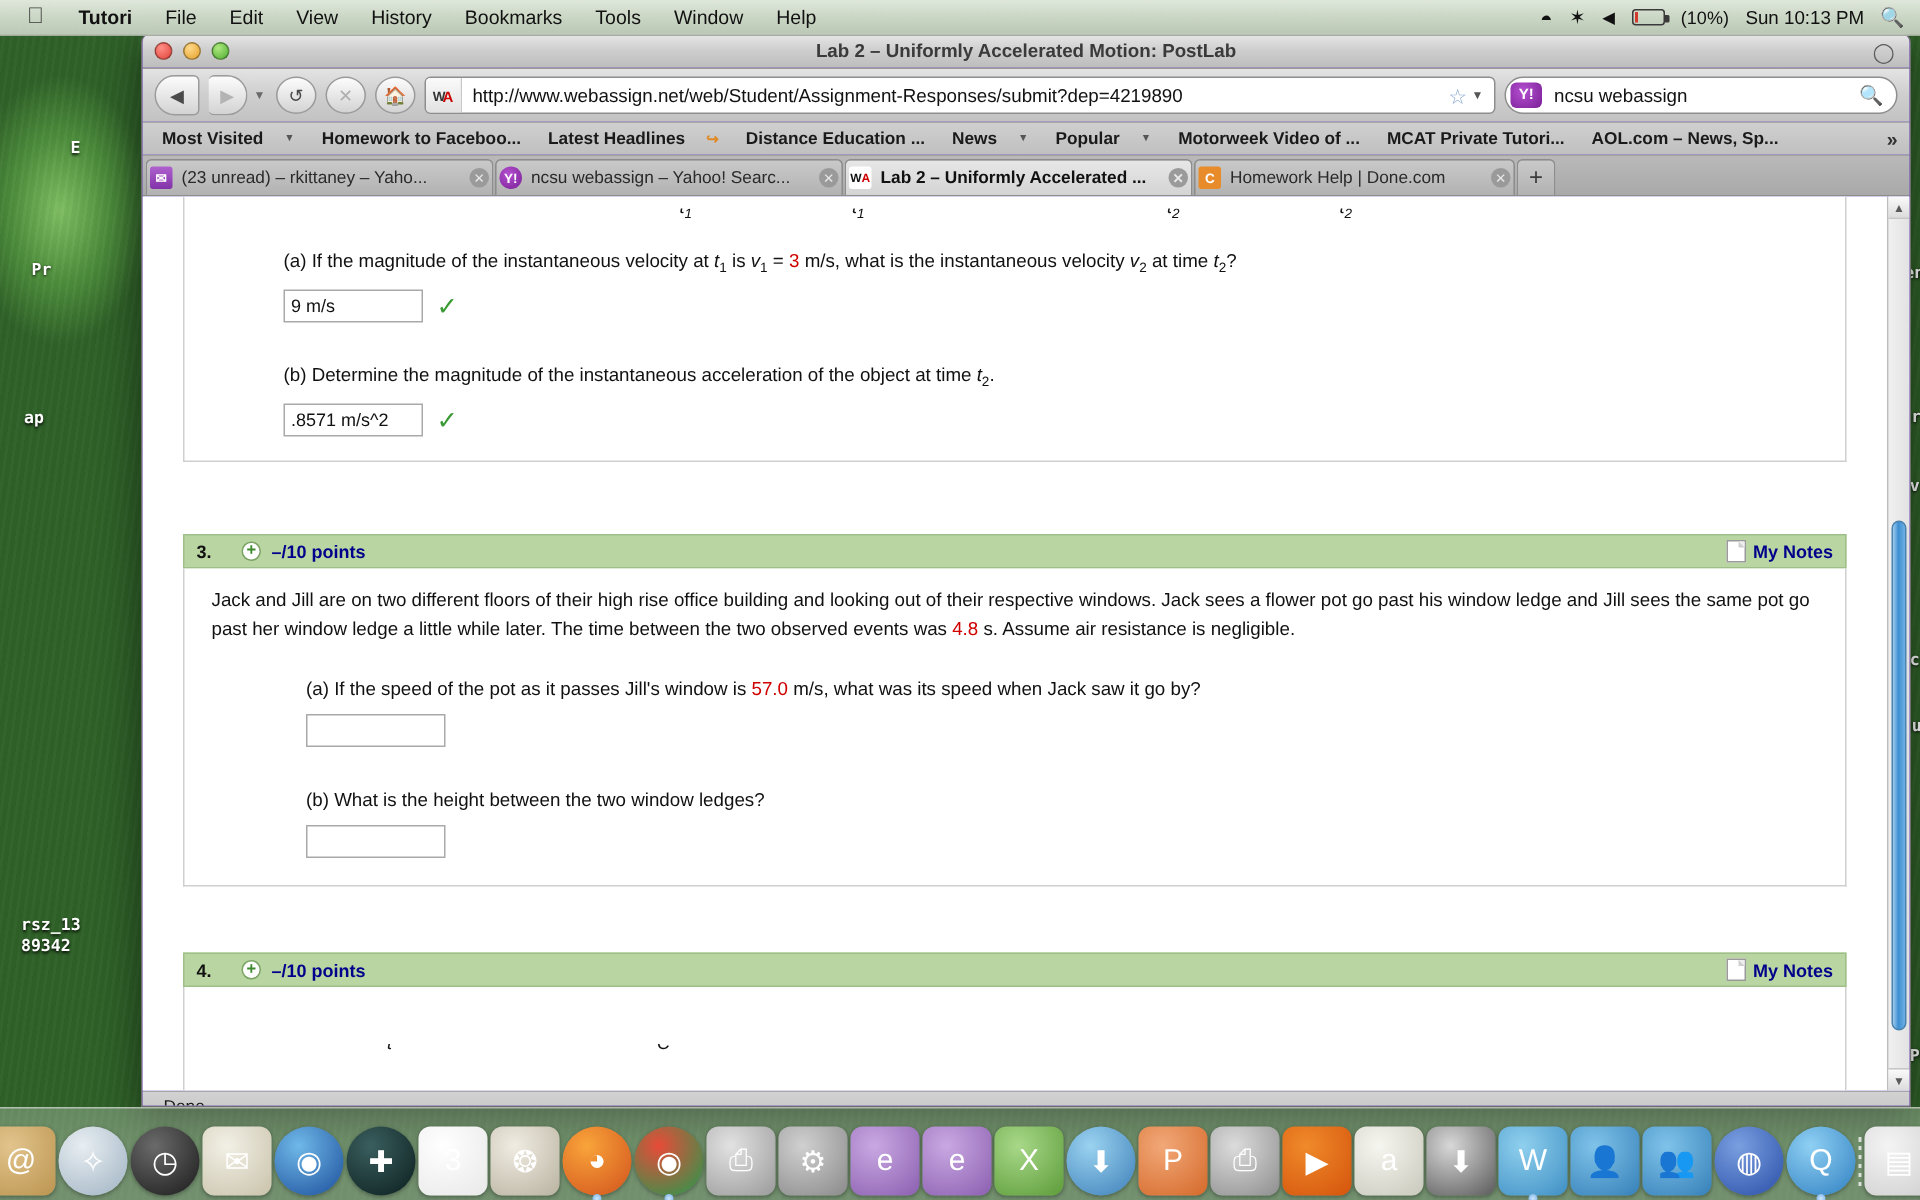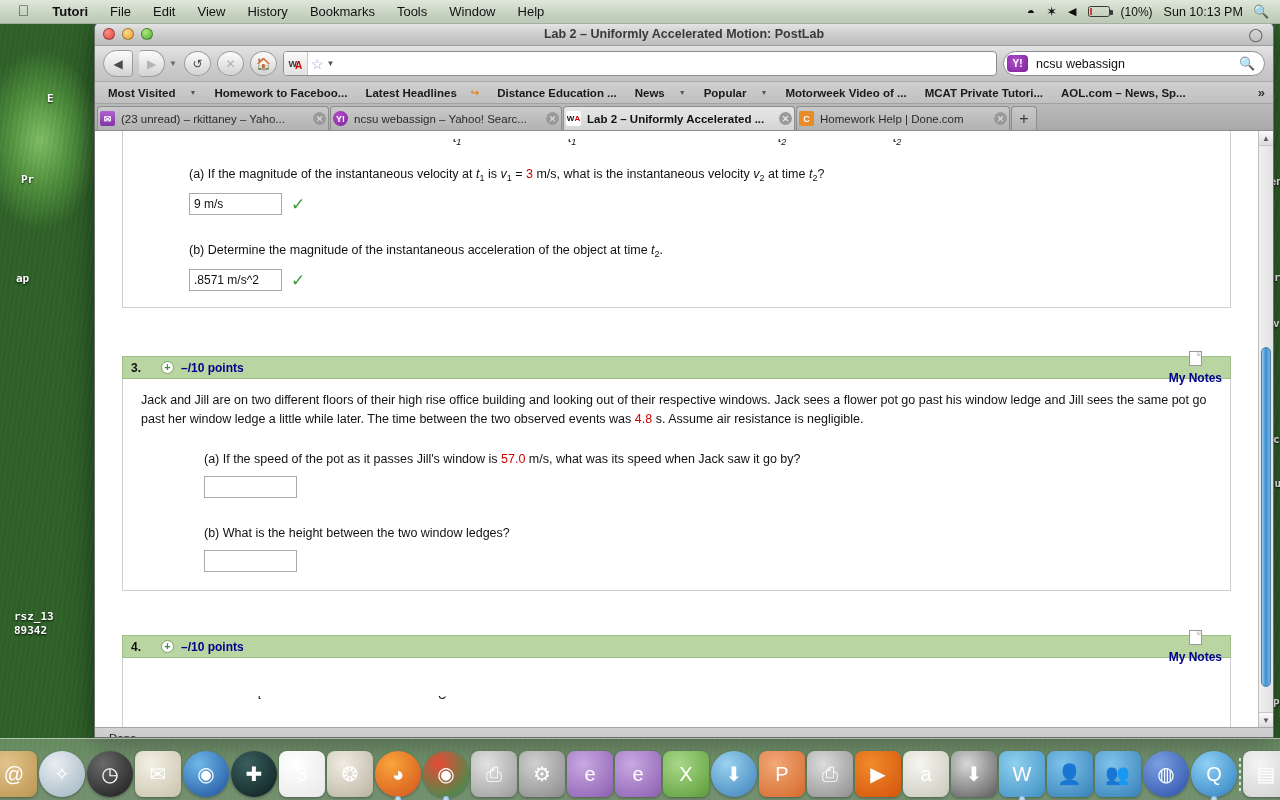--- a/index.html
+++ b/index.html
@@ -187,21 +187,21 @@
     height:23px; background:#b9d6a2; border:1px solid #9fbf8a;
     display:flex; align-items:center; padding:0 8px; gap:0;
   }
   .qnum{ font-weight:bold; font-size:12px; color:#111; width:30px; }
   .plusbtn{
     width:13px;height:13px;border-radius:50%;background:#fff;border:1px solid #7ba364;
     color:#3f8a2e;font-size:11px;font-weight:bold;display:flex;align-items:center;justify-content:center;
     line-height:1; margin-right:7px;
   }
   .points{ color:#00008b; font-weight:bold; font-size:12px;}
-  .mynotes{ margin-left:auto; display:flex; align-items:center; gap:5px;flex-direction:column;}
+  .mynotes{ margin-left:auto; display:flex; align-items:center; gap:5px;}
   .notepage{
     width:13px;height:15px;background:#fff;border:1px solid #9a9a9a;
     position:relative;
   }
   .notepage::after{content:"";position:absolute;right:0;top:0;border-width:0 4px 4px 0;
     border-style:solid;border-color:#cfcfcf #eee;}
   .mynotes .mn{ color:#00008b; font-weight:bold; font-size:12px;}
   .qbody{
     border:1px solid #cfcfcf; border-top:none; background:#fff;
     padding:12px 15px 18px 15px;
@@ -313,20 +313,21 @@
     <span class="navbtn fwd">▶</span>
     <span class="nav-drop">▼</span>
     <span class="navbtn">↺</span>
     <span class="navbtn dis">✕</span>
     <span class="navbtn">🏠</span>
     <div class="urlwrap">
       <span class="url-fav">
         <span class="w">W</span>
           <span class="a">A</span>
       </span>
+      <span class="urltext" title="Go to a Web Site">http://www.webassign.net/web/Student/Assignment-Responses/submit?dep=4219890</span>
       <span class="star">☆</span>
       <span class="urldrop">▼</span>
     </div>
     <div class="searchwrap">
       <span class="yahoo">Y!</span>
       <span class="searchtext" title="Search">ncsu webassign</span>
       <span class="mag">🔍</span>
     </div>
   </div>
 

